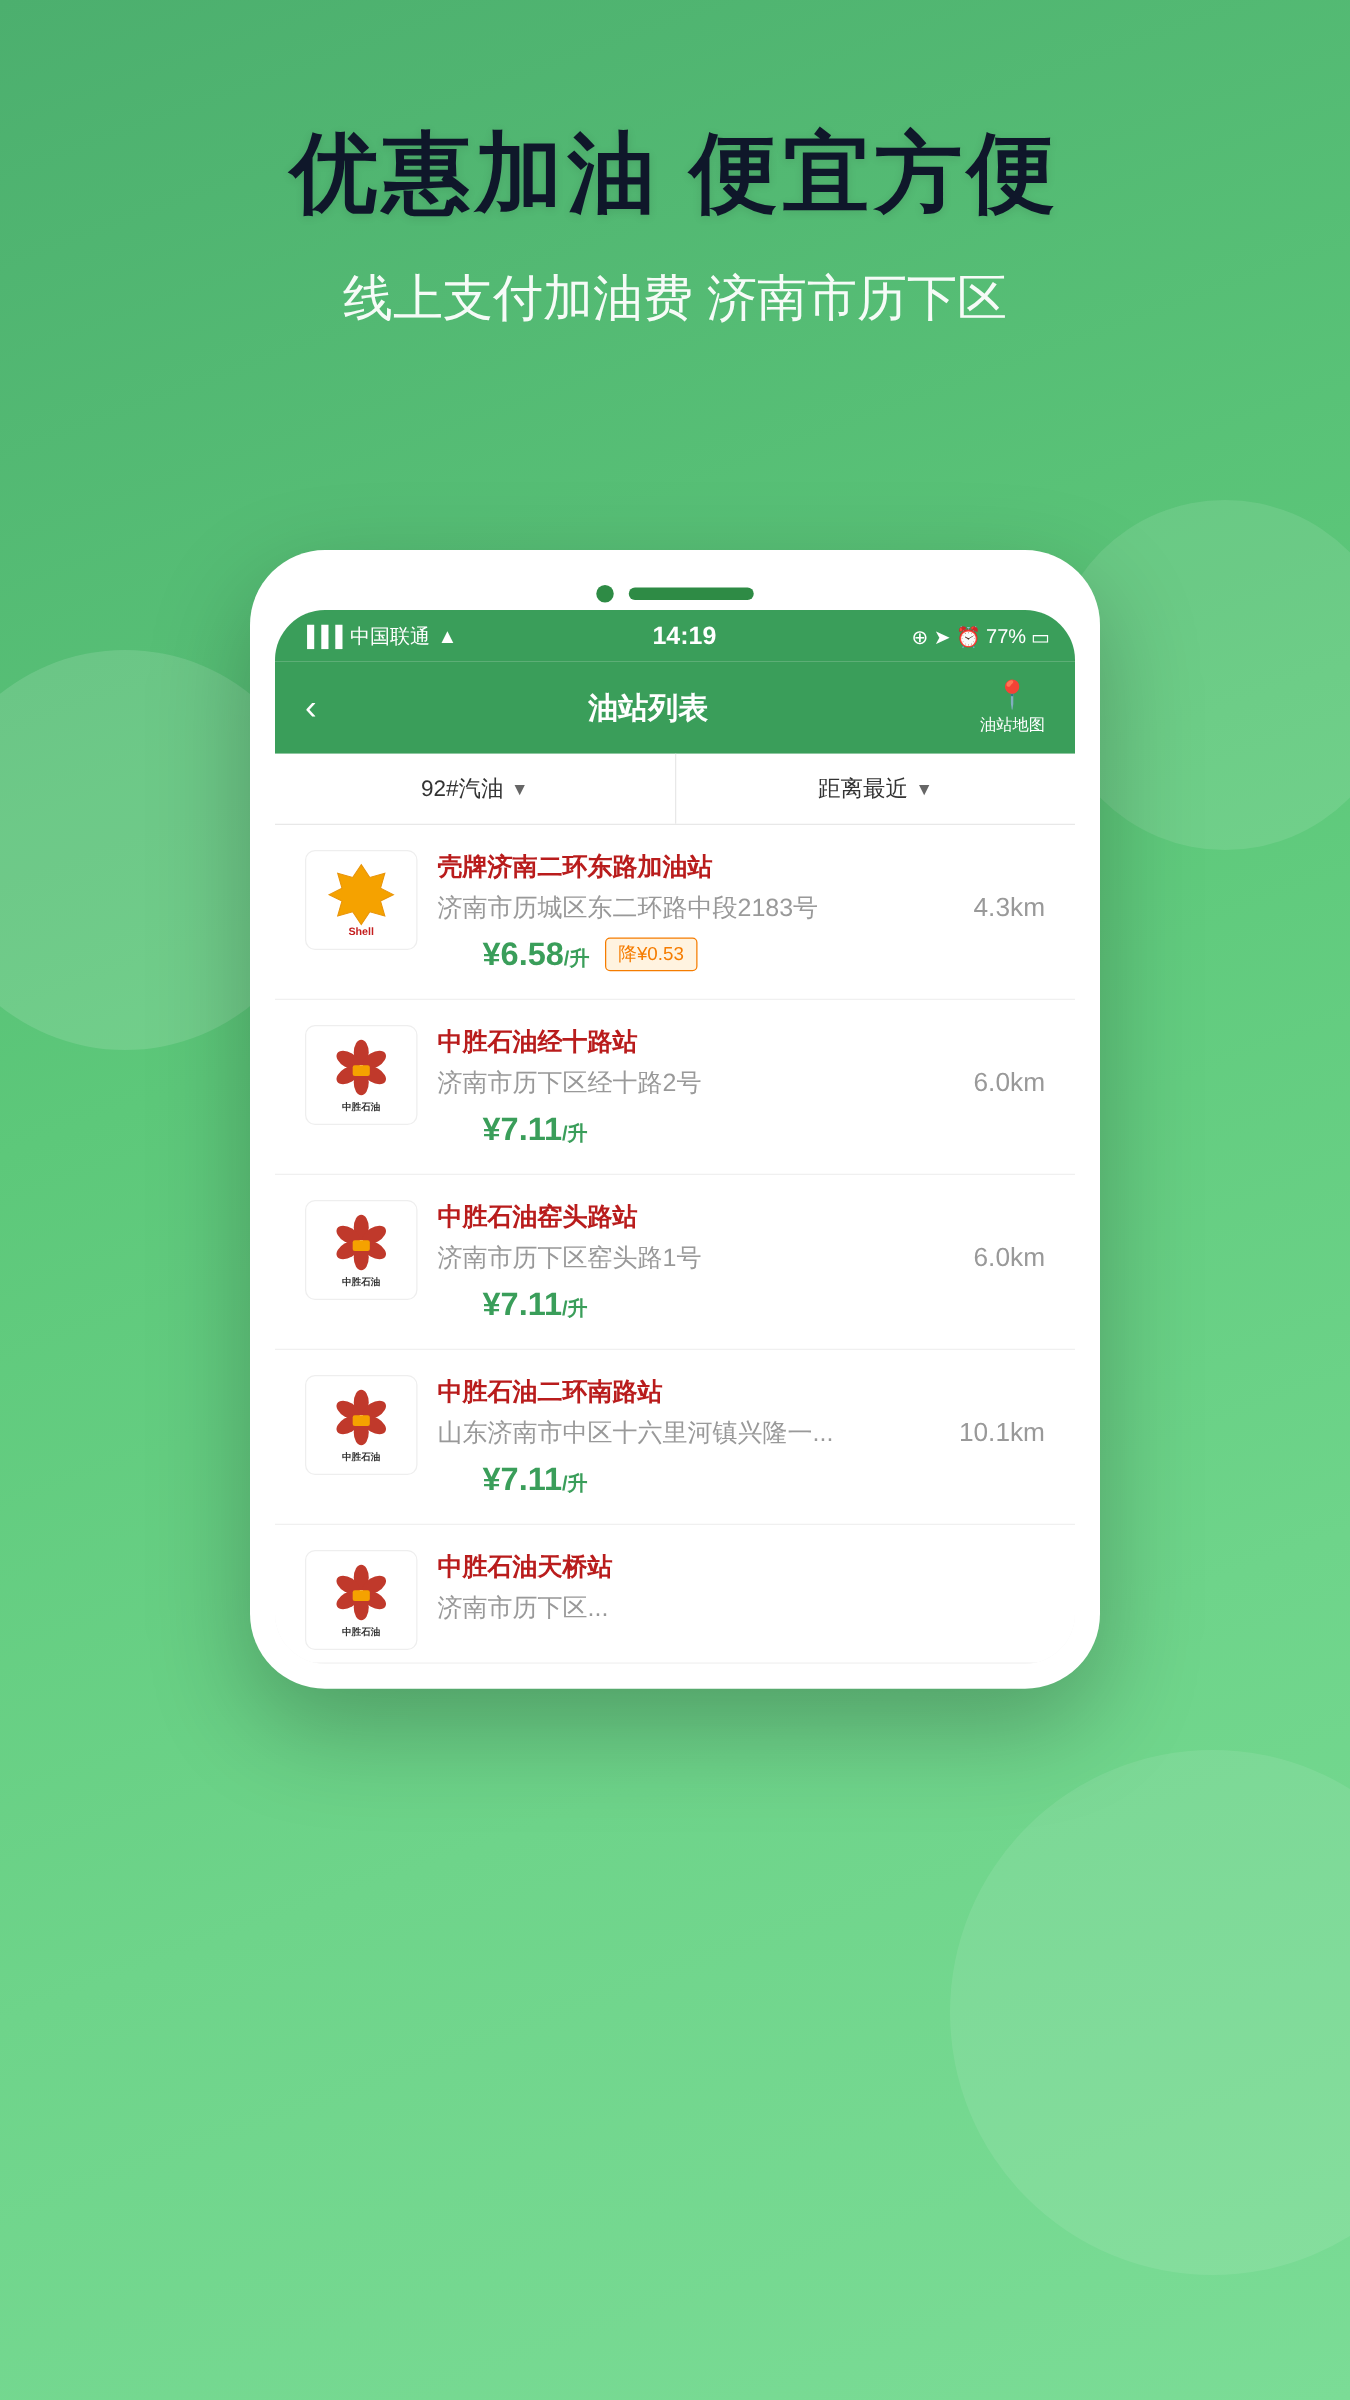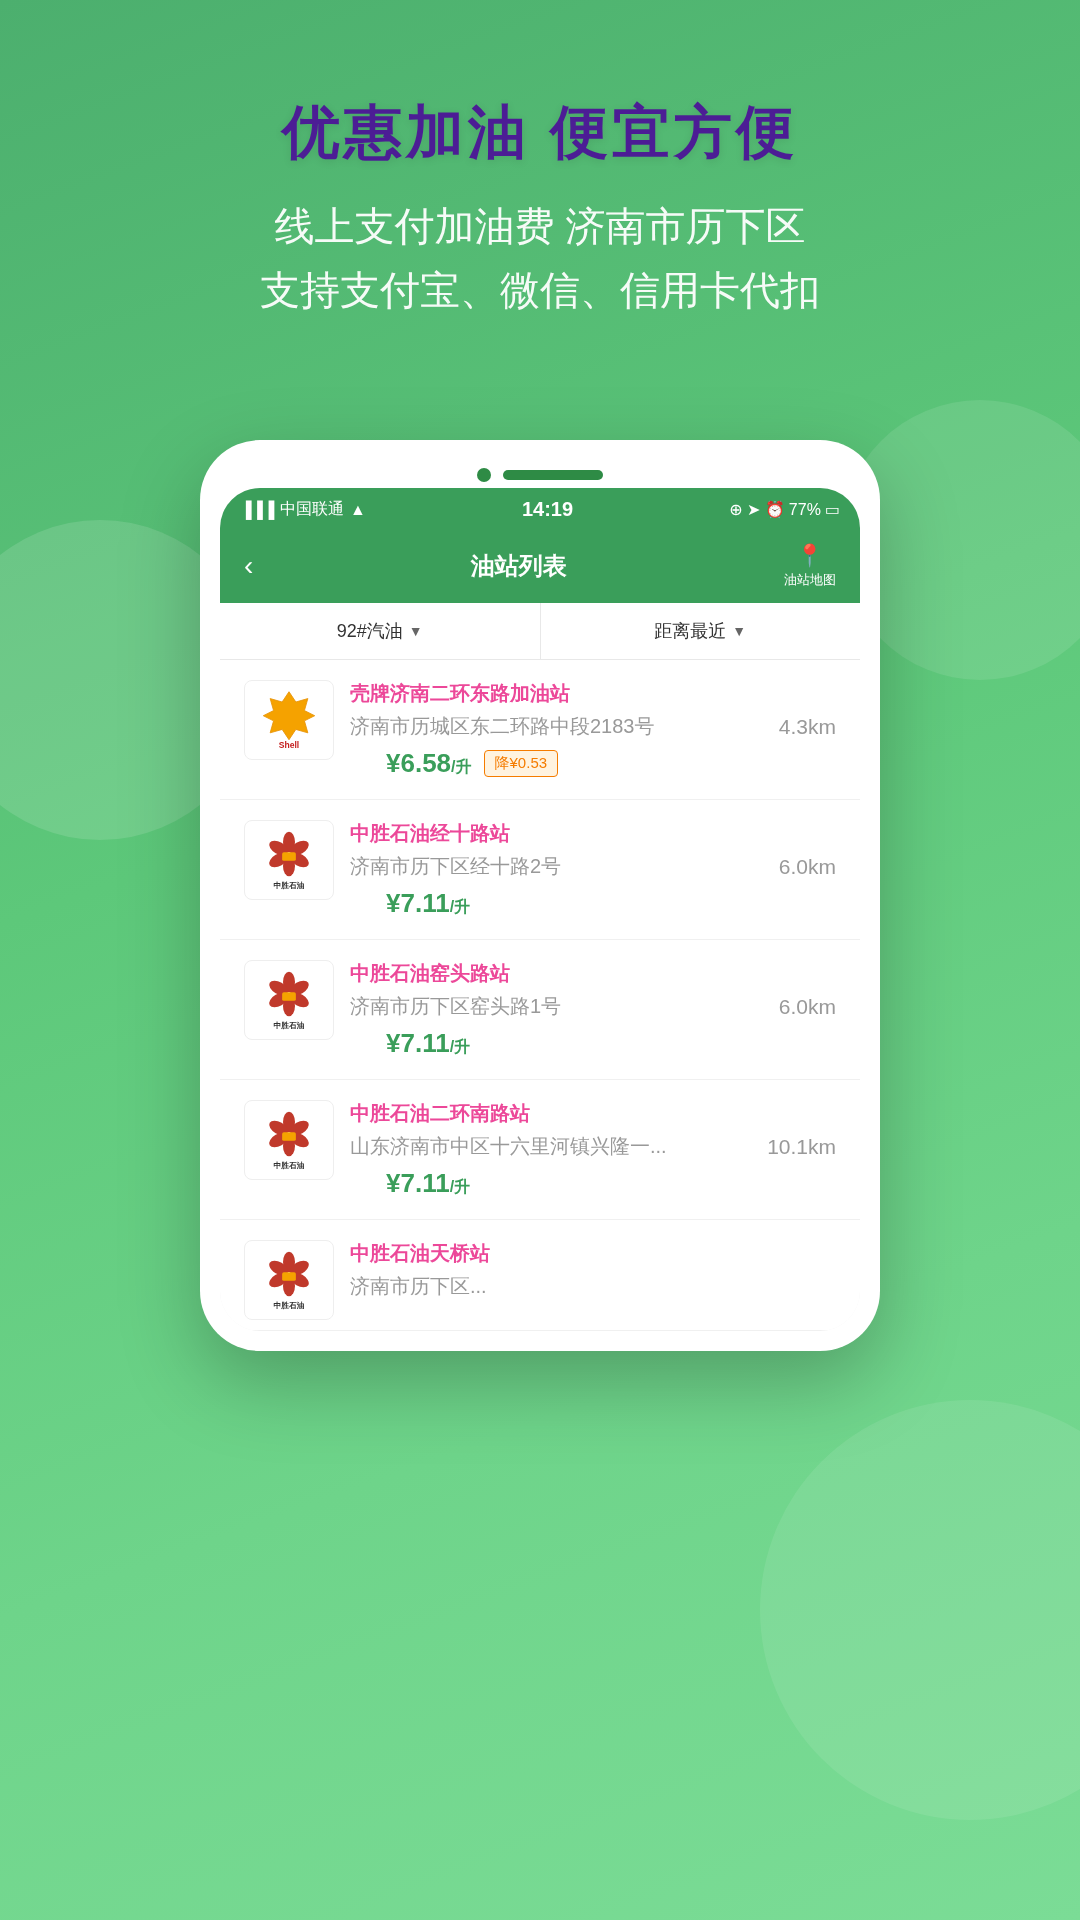--- a/index.html
+++ b/index.html
@@ -42,23 +42,23 @@
       bottom: 100px;
     }
 
     .hero-section {
       padding: 100px 60px 40px 60px;
       text-align: center;
       position: relative;
       z-index: 2;
     }
     .hero-title {
-      font-size: 58px;
+      font-size: 70px;
       font-weight: 800;
-      color: #4c1d95;
+      color: #0f172a;
       letter-spacing: 4px;
       line-height: 1.1;
       margin-bottom: 30px;
       text-shadow: 0 2px 8px rgba(0,0,0,0.1);
     }
     .hero-subtitle {
       font-size: 40px;
       color: #fff;
       line-height: 1.6;
       opacity: 0.95;
@@ -216,21 +216,21 @@
       border-radius: 8px;
       background: #fff;
       text-decoration: underline;
     }
     .station-info {
       flex: 1;
     }
     .station-name {
       font-size: 20px;
       font-weight: 600;
-      color: #ec4899;
+      color: #b91c1c;
       margin-bottom: 6px;
     }
     .station-address-row {
       display: flex;
       align-items: center;
       justify-content: space-between;
       margin-bottom: 8px;
     }
     .station-address {
       font-size: 20px;
@@ -284,21 +284,20 @@
 <body>
 
 <div class="bg-circle-left"></div>
 <div class="bg-circle-right"></div>
 <div class="bg-circle-bottom"></div>
 
 <div class="hero-section">
   <h1 class="hero-title">优惠加油 便宜方便</h1>
   <p class="hero-subtitle">
     <span>线上支付加油费 济南市历下区</span><br>
-    <span>支持支付宝、微信、信用卡代扣</span>
   </p>
 </div>
 
 <div class="phone-container">
   <div class="phone-frame">
 
     <div class="phone-top-bar">
       <div class="phone-dot"></div>
       <div class="phone-pill"></div>
     </div>

